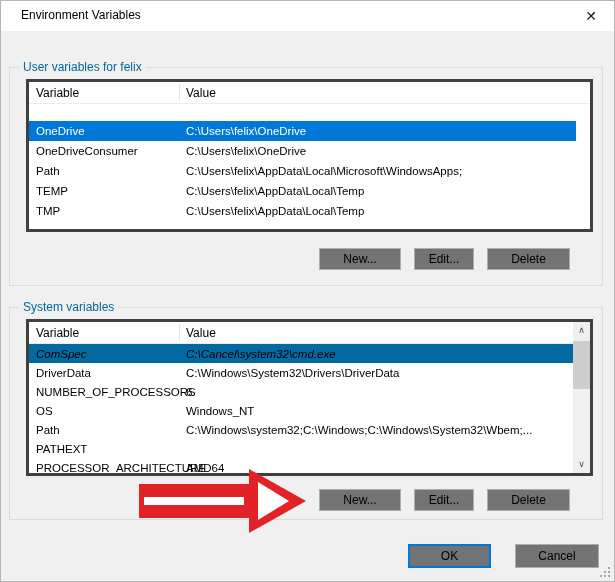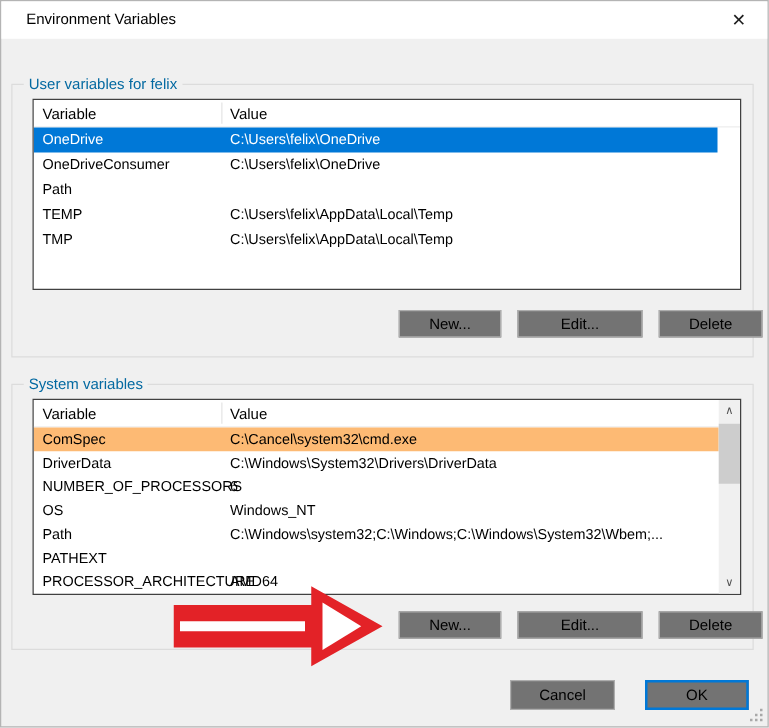--- a/index.html
+++ b/index.html
@@ -11,49 +11,49 @@
   .title{position:absolute;left:20px;top:7px;font-size:12px;color:#000;white-space:nowrap;}
   .close-btn{position:absolute;right:8px;top:3px;width:30px;height:24px;text-align:center;
              line-height:24px;font-size:14px;color:#1c1c1c;cursor:default;}
   
   .groupbox{position:absolute;border:1px solid #dcdcdc;background:transparent;}
   .groupbox-label{position:absolute;top:-8px;left:9px;background:#f0f0f0;padding:0 4px;
                   font-size:12px;color:#0369a1;white-space:nowrap;}
   .gb-user{left:8px;top:66px;width:592px;height:217px;}
   .gb-sys{left:8px;top:306px;width:592px;height:211px;}
   
-  .listview{position:absolute;background:#fff;border:1px solid #404040;overflow:hidden;box-sizing:border-box;}
+  .listview{position:absolute;background:#fff;border:3px solid #404040;overflow:hidden;box-sizing:border-box;}
   .lv-user{left:25px;top:78px;width:567px;height:153px;}
   .lv-sys{left:25px;top:318px;width:567px;height:157px;}
   .lv-header{position:relative;height:21px;border-bottom:1px solid #ededed;background:#fff;}
   .lv-h-var{position:absolute;left:7px;top:4px;font-size:12px;color:#000;}
   .lv-h-val{position:absolute;left:157px;top:4px;font-size:12px;color:#000;}
   .lv-hdiv{position:absolute;left:150px;top:2px;bottom:2px;width:1px;background:#e5e5e5;}
   .lv-row{position:relative;color:#000;}
   .lv-user .lv-row{height:20px;width:547px;}
   .lv-sys .lv-row{height:19px;width:548px;}
   .lv-row .var,.lv-row .val{position:absolute;top:50%;transform:translateY(-50%);
       font-size:11.5px;white-space:nowrap;}
   .lv-row .var{left:7px;}
   .lv-row .val{left:157px;}
-  .lv-row.selected{background:#0078d7;color:#fff;}
-  .lv-row.hot{background:#fdba74;}
+  .lv-row.selected{background:#0078d7;color:#fff;margin-top:17px;}
+  .lv-row.hot{background:#0369a1;font-style:italic;}
   
   .scrollbar{position:absolute;top:0;right:0;bottom:0;width:17px;background:#f0f0f0;}
   .sb-btn{position:absolute;left:0;width:17px;height:17px;color:#505050;font-size:9px;
           line-height:17px;text-align:center;}
   .sb-up{top:0;} .sb-down{bottom:0;}
   .sb-thumb{position:absolute;left:0;top:19px;width:17px;height:48px;background:#cdcdcd;}
   
   .btn-row{position:absolute;display:flex;gap:13px;}
   .btn-row-user{left:318px;top:247px;}
   .btn-row-sys{left:318px;top:488px;}
   .btn{height:22px;background:#737373;border:1px solid #adadad;font-size:12px;color:#000;
        font-family:"Liberation Sans",sans-serif;padding:0;box-sizing:border-box;}
-  .btn-new{width:82px;} .btn-edit{width:100px;text-align:center;} .btn-delete{width:83px;text-align:center;}
+  .btn-new{width:82px;} .btn-edit{width:60px;text-align:center;} .btn-delete{width:83px;text-align:center;}
   .footer-row{position:absolute;left:407px;top:543px;display:flex;gap:24px;}
   .btn-ok{width:83px;height:24px;border:2px solid #0078d7;}
   .btn-cancel{width:84px;height:24px;}
   
   .annotation-arrow{position:absolute;left:133px;top:463px;width:180px;height:74px;pointer-events:none;}
   
   .resize-grip{position:absolute;right:3px;bottom:3px;width:13px;height:13px;}
 </style>
 </head>
 <body>
@@ -78,20 +78,21 @@
     <div class="lv-row selected">
       <span class="var">OneDrive</span>
       <span class="val">C:\Users\felix\OneDrive</span>
     </div>
     <div class="lv-row">
       <span class="var">OneDriveConsumer</span>
       <span class="val">C:\Users\felix\OneDrive</span>
     </div>
     <div class="lv-row">
       <span class="var">Path</span>
+      <span class="val">C:\Users\felix\AppData\Local\Microsoft\WindowsApps;</span>
     </div>
     <div class="lv-row">
       <span class="var">TEMP</span>
       <span class="val">C:\Users\felix\AppData\Local\Temp</span>
     </div>
     <div class="lv-row">
       <span class="var">TMP</span>
       <span class="val">C:\Users\felix\AppData\Local\Temp</span>
     </div>
   </div>
@@ -152,22 +153,22 @@
     <button class="btn btn-delete">Delete</button>
   </div>
 
   <svg class="annotation-arrow" width="180" height="74" viewBox="0 0 180 74" xmlns="http://www.w3.org/2000/svg">
     <polygon points="5,20 115,20 115,5 172,37 115,69 115,54 5,54" fill="#e32227"></polygon>
     <rect x="10" y="33" width="100" height="8" fill="#ffffff"></rect>
     <polygon points="124,18 124,56 155,37" fill="#ffffff"></polygon>
   </svg>
 
   <div class="footer-row">
+    <button class="btn btn-ok">OK</button>
     <button class="btn btn-cancel">Cancel</button>
-    <button class="btn btn-ok">OK</button>
   </div>
 
   <svg class="resize-grip" width="13" height="13" viewBox="0 0 13 13" xmlns="http://www.w3.org/2000/svg">
     <g fill="#a8a8a8">
       <rect x="10" y="10" width="2" height="2"></rect>
       <rect x="10" y="6" width="2" height="2"></rect>
       <rect x="6" y="10" width="2" height="2"></rect>
       <rect x="10" y="2" width="2" height="2"></rect>
       <rect x="6" y="6" width="2" height="2"></rect>
       <rect x="2" y="10" width="2" height="2"></rect>

